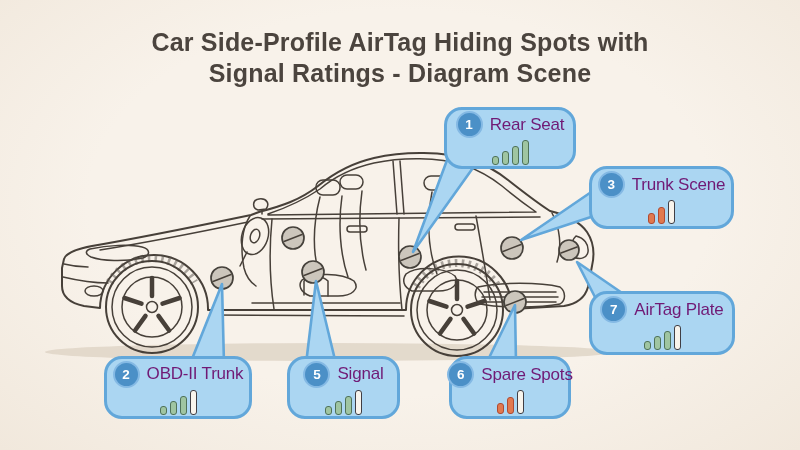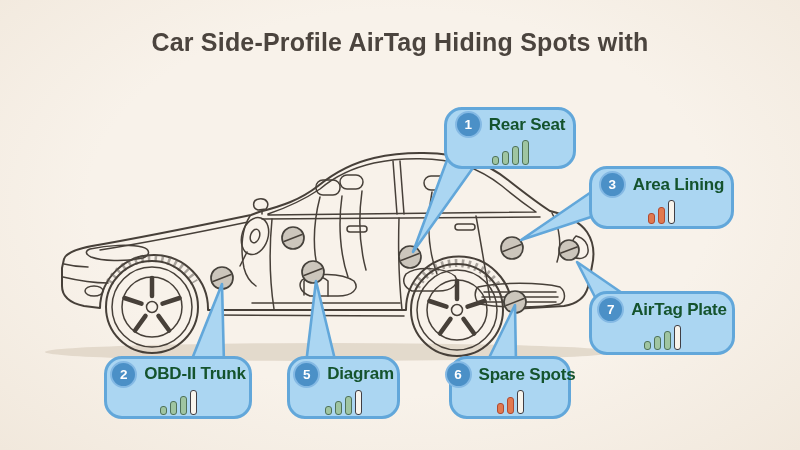--- a/index.html
+++ b/index.html
@@ -24,37 +24,38 @@
   .co-3{left:589px;top:166px;width:145px;height:63px}
   .co-5{left:287px;top:356px;width:113px;height:63px}
   .co-6{left:449px;top:356px;width:122px;height:63px}
   .co-7{left:589px;top:291px;width:146px;height:64px}
   .co-row{display:flex;align-items:center;gap:7px;}
   .badge{
     width:23px;height:23px;border-radius:50%;background:#4b90c7;border:2px solid #84b9e4;
     color:#fff;font-size:13.5px;font-weight:700;display:flex;align-items:center;justify-content:center;
     box-sizing:content-box;
   }
-  .co-label{font-size:17px;font-weight:700;color:#14532d;white-space:nowrap;letter-spacing:-.2px;}
+  .co-label{font-size:17px;font-weight:400;color:#701a75;white-space:nowrap;letter-spacing:-.2px;}
   .bars{display:flex;align-items:flex-end;gap:3px;height:26px;}
   .bar{width:7px;border:1.5px solid #403e44;border-radius:3px;box-sizing:border-box;}
   svg .ln{fill:none;stroke:#474039;stroke-width:1.5;stroke-linecap:round;stroke-linejoin:round;}
   svg .ln2{fill:none;stroke:#474039;stroke-width:2;stroke-linecap:round;stroke-linejoin:round;}
   svg .tail{fill:#abd6f2;stroke:#62a7da;stroke-width:2.6;stroke-linejoin:round;}
   svg .hatch{fill:none;stroke:#5a544d;stroke-width:8;stroke-dasharray:2.5 4.2;opacity:.5;}
   svg .disc{fill:#ccc6bc;stroke:#45413b;stroke-width:1.7;}
   svg .spoke{stroke:#474039;stroke-width:4.5;stroke-linecap:round;}
 </style>
 </head>
 <body>
 
 <div class="stage">
 
   <div class="title">
     <div>Car Side-Profile AirTag Hiding Spots with</div>
+    <div>Signal Ratings - Diagram Scene</div>
   </div>
 
   <svg class="art" width="800" height="450" viewBox="0 0 800 450">
     <defs>
       <filter id="soft" x="-30%" y="-200%" width="160%" height="500%">
         <feGaussianBlur stddev="4"></feGaussianBlur>
       </filter>
     </defs>
 
     <ellipse cx="330" cy="352" rx="285" ry="9" fill="#ddd2c3" opacity=".75" filter="url(#soft)"></ellipse>
@@ -207,33 +208,33 @@
         <div class="bar" style="height: 9px; background: rgb(159, 197, 161); border-color: rgb(79, 114, 89);"></div>
         <div class="bar" style="height: 14px; background: rgb(159, 197, 161); border-color: rgb(79, 114, 89);"></div>
         <div class="bar" style="height: 19px; background: rgb(159, 197, 161); border-color: rgb(79, 114, 89);"></div>
         <div class="bar" style="height: 25px; background: rgb(248, 244, 236); border-color: rgb(64, 62, 68);"></div>
       </div>
   </div>
 
   <div class="callout co-3">
     <div class="co-row">
       <div class="badge">3</div>
-      <div class="co-label">Area Lining</div>
+      <div class="co-label">Trunk Scene</div>
     </div>
     <div class="bars">
         <div class="bar" style="height: 11px; background: rgb(225, 121, 79); border-color: rgb(176, 74, 50);"></div>
         <div class="bar" style="height: 17px; background: rgb(225, 121, 79); border-color: rgb(176, 74, 50);"></div>
         <div class="bar" style="height: 24px; background: rgb(248, 244, 236); border-color: rgb(64, 62, 68);"></div>
       </div>
   </div>
 
   <div class="callout co-5">
     <div class="co-row">
       <div class="badge">5</div>
-      <div class="co-label">Diagram</div>
+      <div class="co-label">Signal</div>
     </div>
     <div class="bars">
         <div class="bar" style="height: 9px; background: rgb(159, 197, 161); border-color: rgb(79, 114, 89);"></div>
         <div class="bar" style="height: 14px; background: rgb(159, 197, 161); border-color: rgb(79, 114, 89);"></div>
         <div class="bar" style="height: 19px; background: rgb(159, 197, 161); border-color: rgb(79, 114, 89);"></div>
         <div class="bar" style="height: 25px; background: rgb(248, 244, 236); border-color: rgb(64, 62, 68);"></div>
       </div>
   </div>
 
   <div class="callout co-6">

